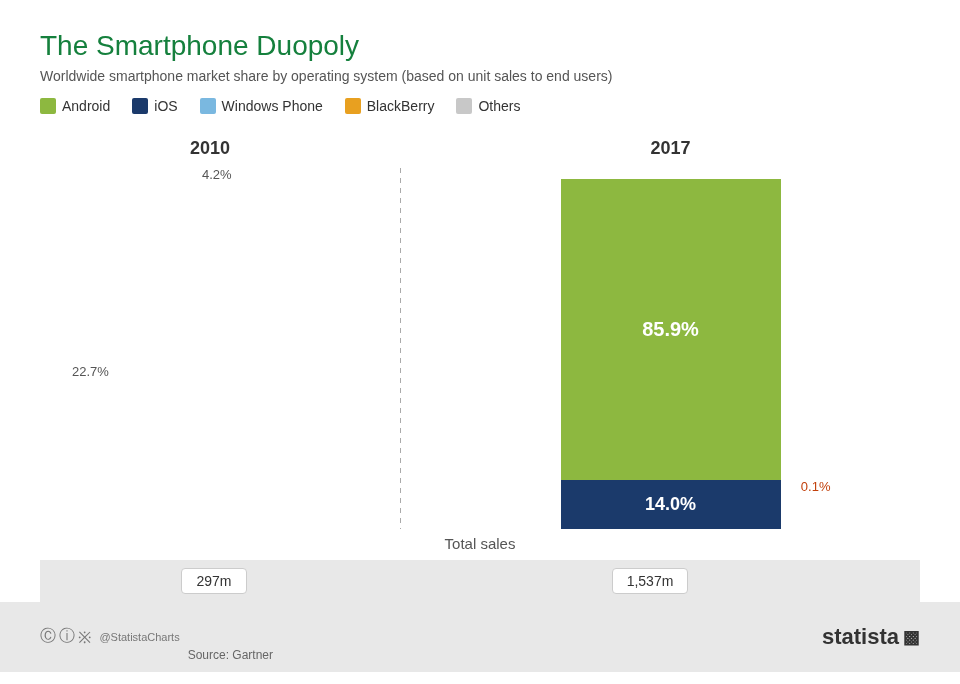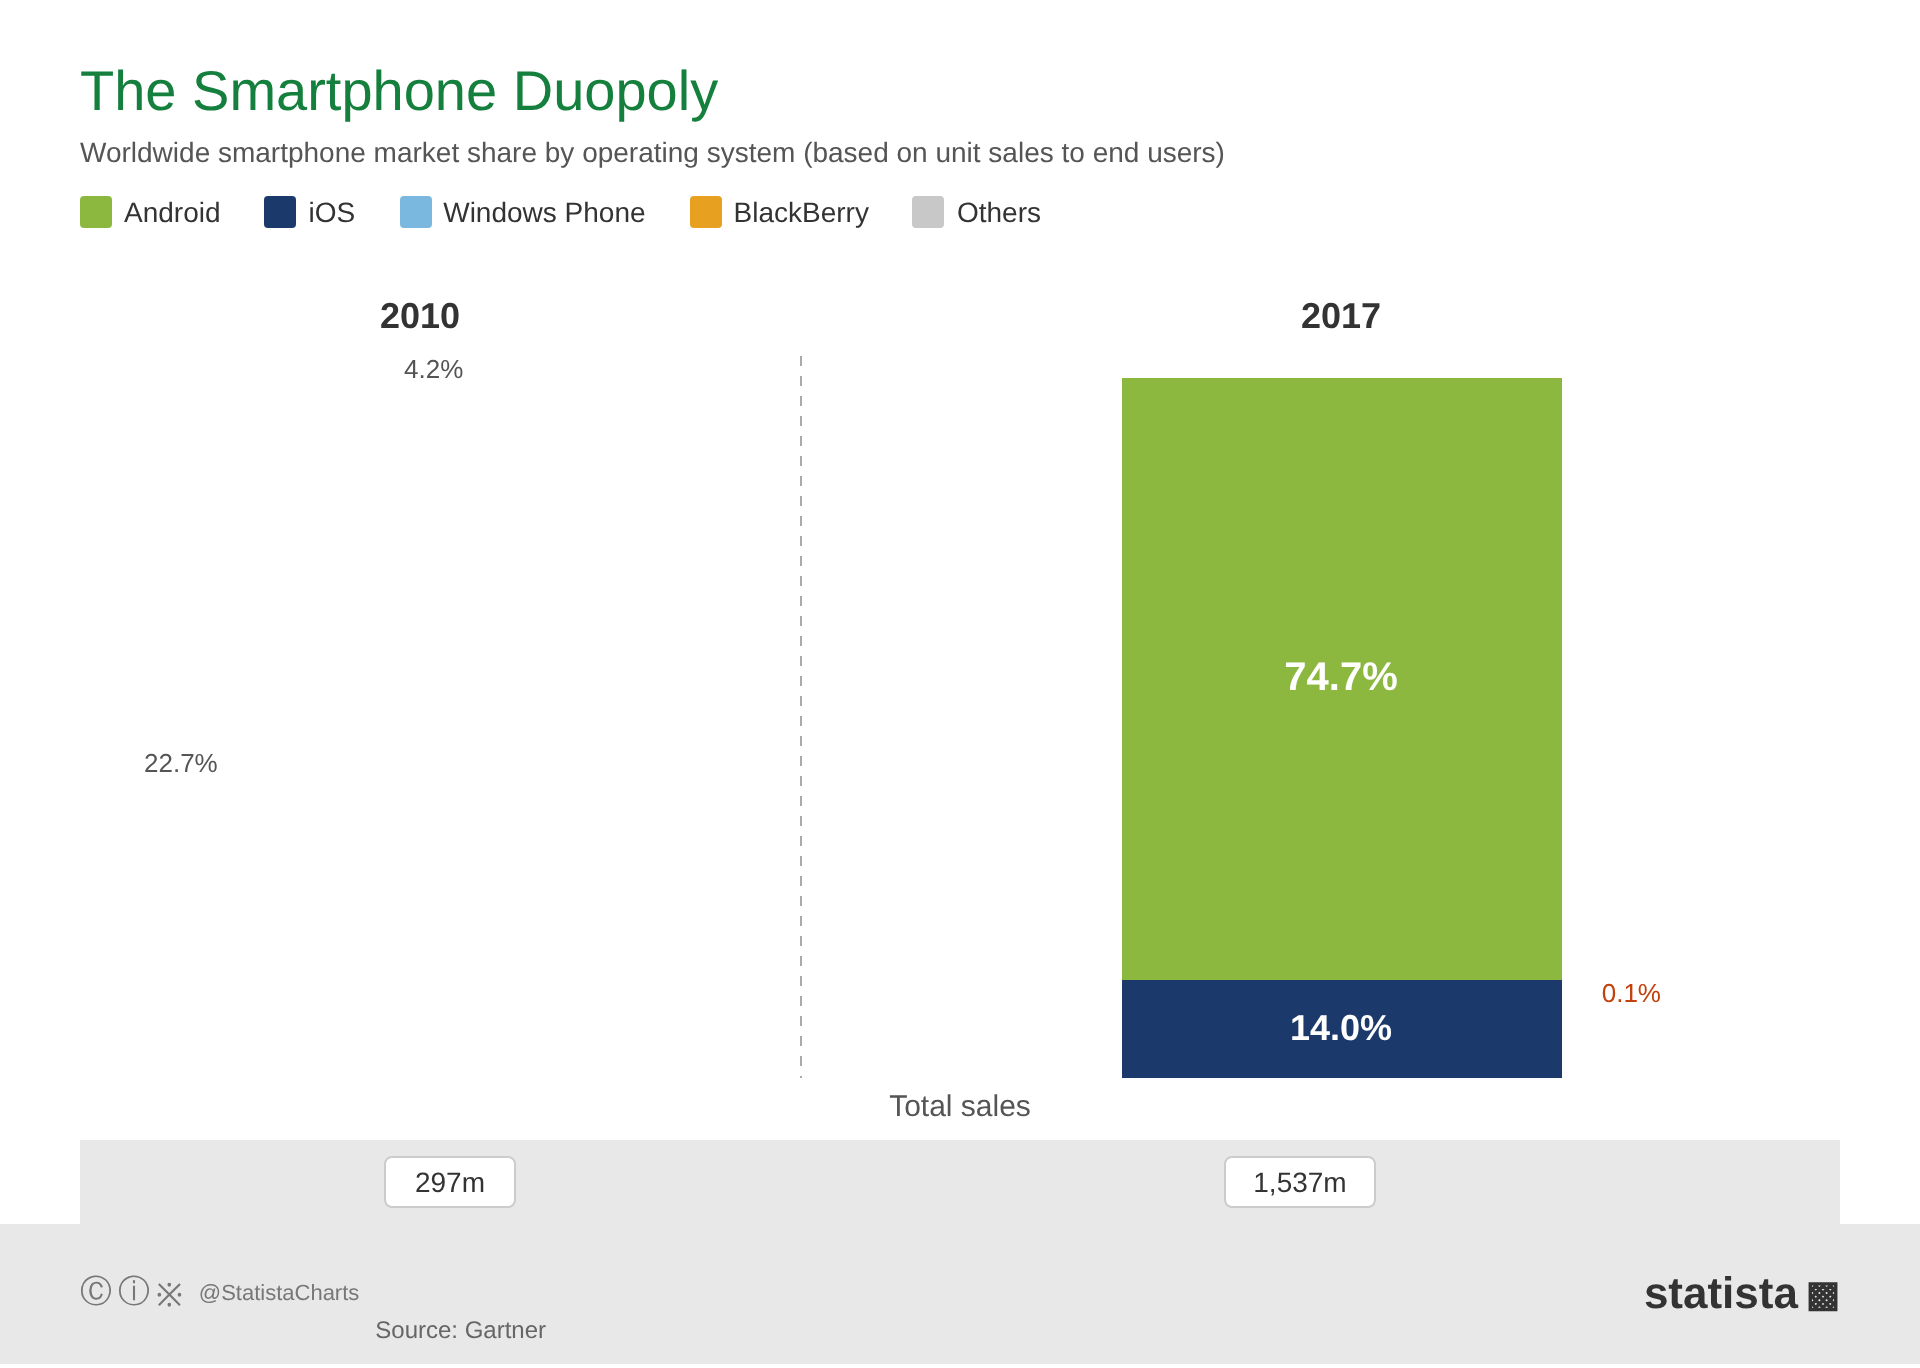--- a/index.html
+++ b/index.html
@@ -26,21 +26,21 @@
     }
     .subtitle {
       font-size: 14px;
       color: #555;
       margin-bottom: 14px;
     }
     .legend {
       display: flex;
       flex-direction: row;
       gap: 22px;
-      margin-bottom: 24px;
+      margin-bottom: 14px;
       align-items: center;
     }
     .legend-item {
       display: flex;
       align-items: center;
       gap: 6px;
       font-size: 14px;
       color: #333;
     }
     .legend-box {
@@ -156,21 +156,21 @@
       background: repeating-linear-gradient(to bottom, #aaa 0px, #aaa 5px, transparent 5px, transparent 10px);
       margin: 0 20px;
       align-self: stretch;
       margin-top: 30px;
     }
     .sales-badges {
       display: flex;
       flex-direction: row;
       width: 100%;
       background: #e8e8e8;
-      padding: 8px 15px;
+      padding: 8px 4px;
       margin-top: 4px;
     }
     .sales-badge {
       background: white;
       border: 1px solid #ccc;
       border-radius: 4px;
       padding: 4px 14px;
       font-size: 14px;
       color: #333;
     }
@@ -295,21 +295,21 @@
     <div class="divider"></div>
 
     <div class="chart-2017-inner">
       <div class="chart-year">2017</div>
       <div style="position:relative; margin-top:10px;">
 
         <div style="position:absolute; right:-50px; bottom:35px; font-size:13px; color:#c2410c;">0.1%</div>
 
         <div class="blocks-2017">
           <div class="block-android-2017">
-            <span>74.7%</span>
+            <span>85.9%</span>
           </div>
           <div class="block-ios-2017">
             <span>14.0%</span>
           </div>
         </div>
       </div>
     </div>
 
   </div>
 

